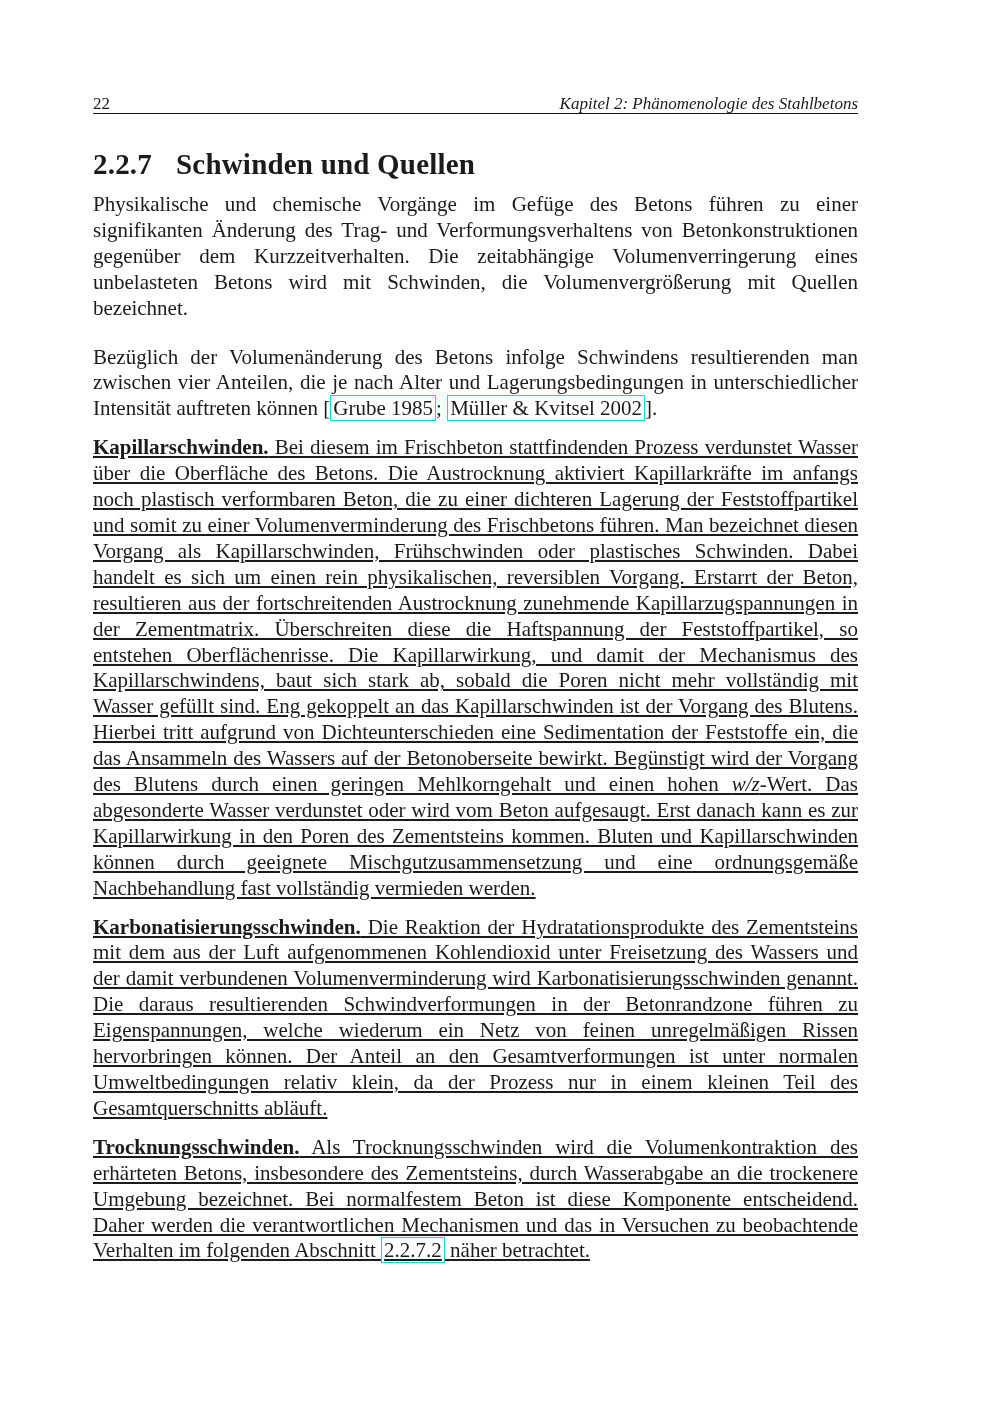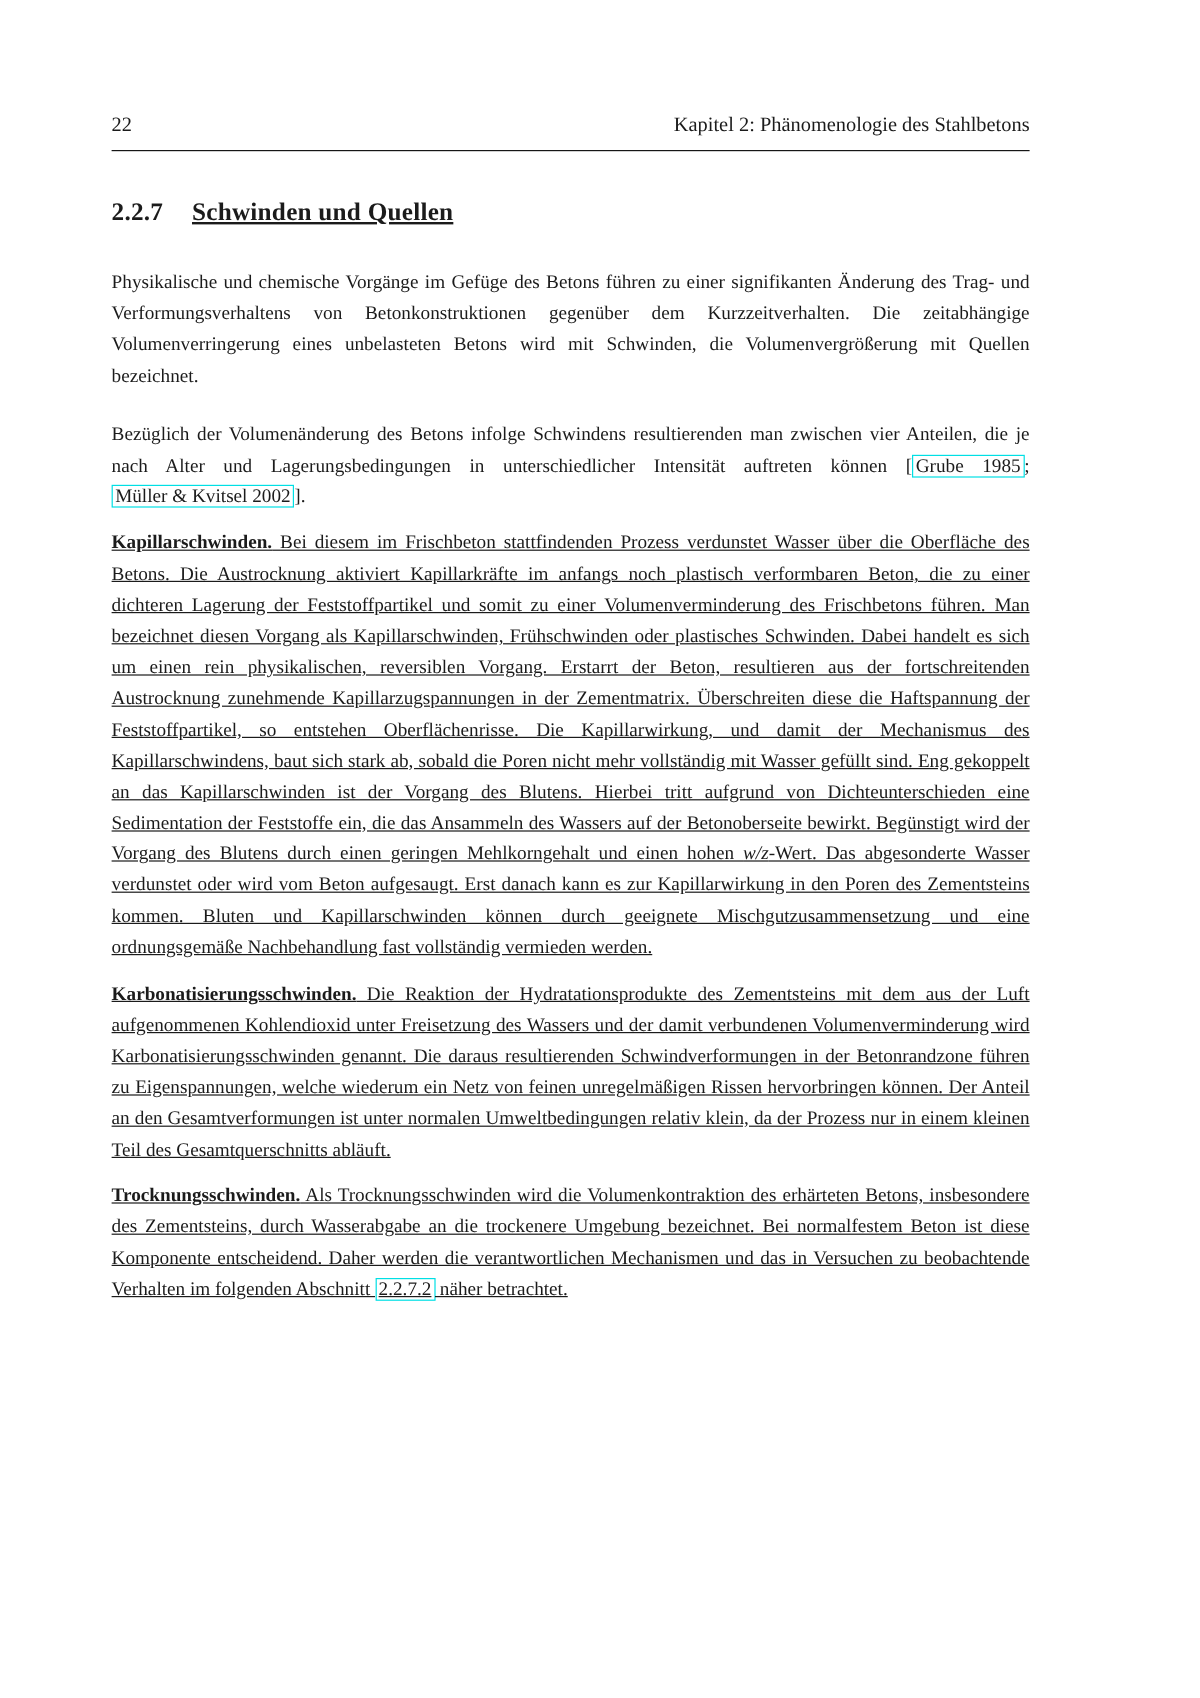--- a/index.html
+++ b/index.html
@@ -22,50 +22,50 @@
     left: 93px;
     top: 94px;
     width: 765px;
   }
   .running-header {
     display: flex;
     justify-content: space-between;
     align-items: baseline;
     font-size: 17px;
     line-height: 19px;
-    padding-bottom: 12px;
+    padding-bottom: 0;
     border-bottom: 1.5px solid #161616;
   }
   .chapter-title {
+    font-style: italic;
   }
   h2.section-heading {
     margin: 36px 0 0 0;
-    font-size: 21px;
+    font-size: 29px;
     line-height: 28px;
     font-weight: bold;
     letter-spacing: 0.2px;
-    text-decoration: underline;
   }
   h2 .sec-num {
     display: inline-block;
     margin-right: 24px;
   }
   h3.subsection-heading {
     margin: 41px 0 0 0;
     font-size: 18.5px;
     line-height: 22px;
     font-weight: bold;
   }
   h3 .subsec-num {
     display: inline-block;
     margin-right: 17px;
   }
   p.body {
-    margin: 33px 0 0 0;
-    font-size: 16px;
+    margin: 14px 0 0 0;
+    font-size: 21px;
     line-height: 25.9px;
     text-align: justify;
     hyphens: auto;
     -webkit-hyphens: auto;
   }
   p.body.tight {
     margin-top: 13px;
     text-decoration: underline;
   }
   p.body.after-heading {

